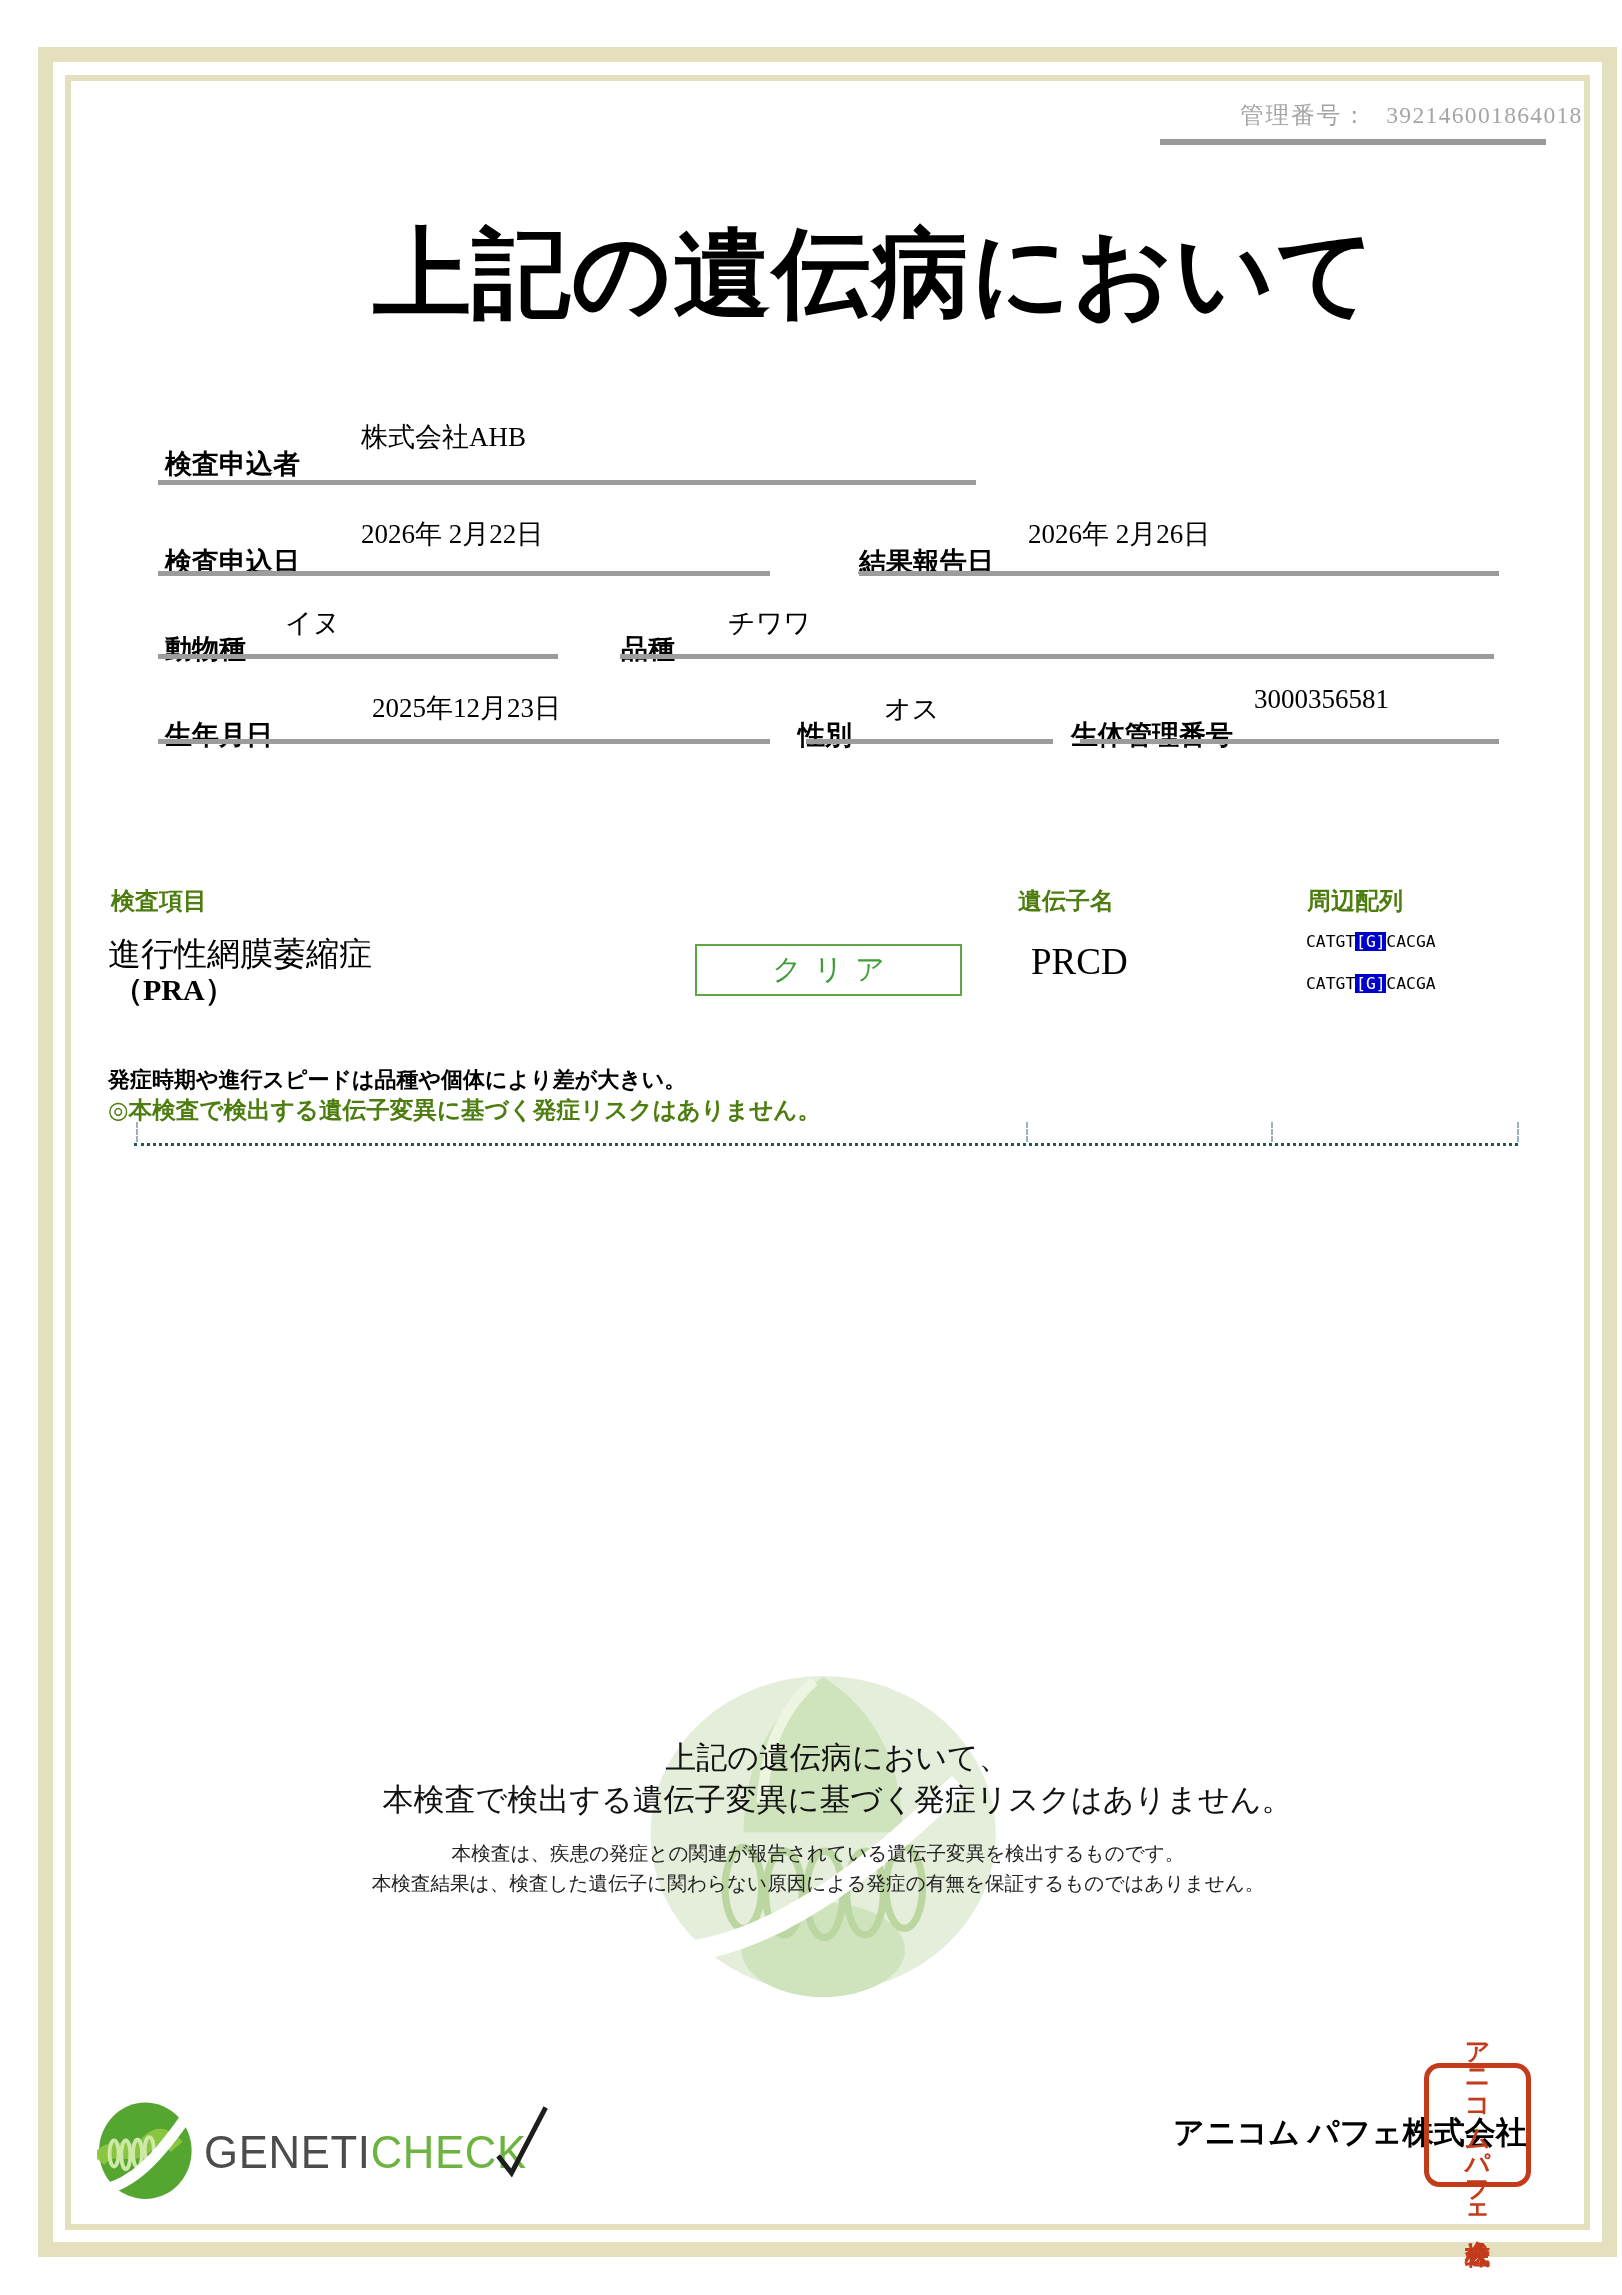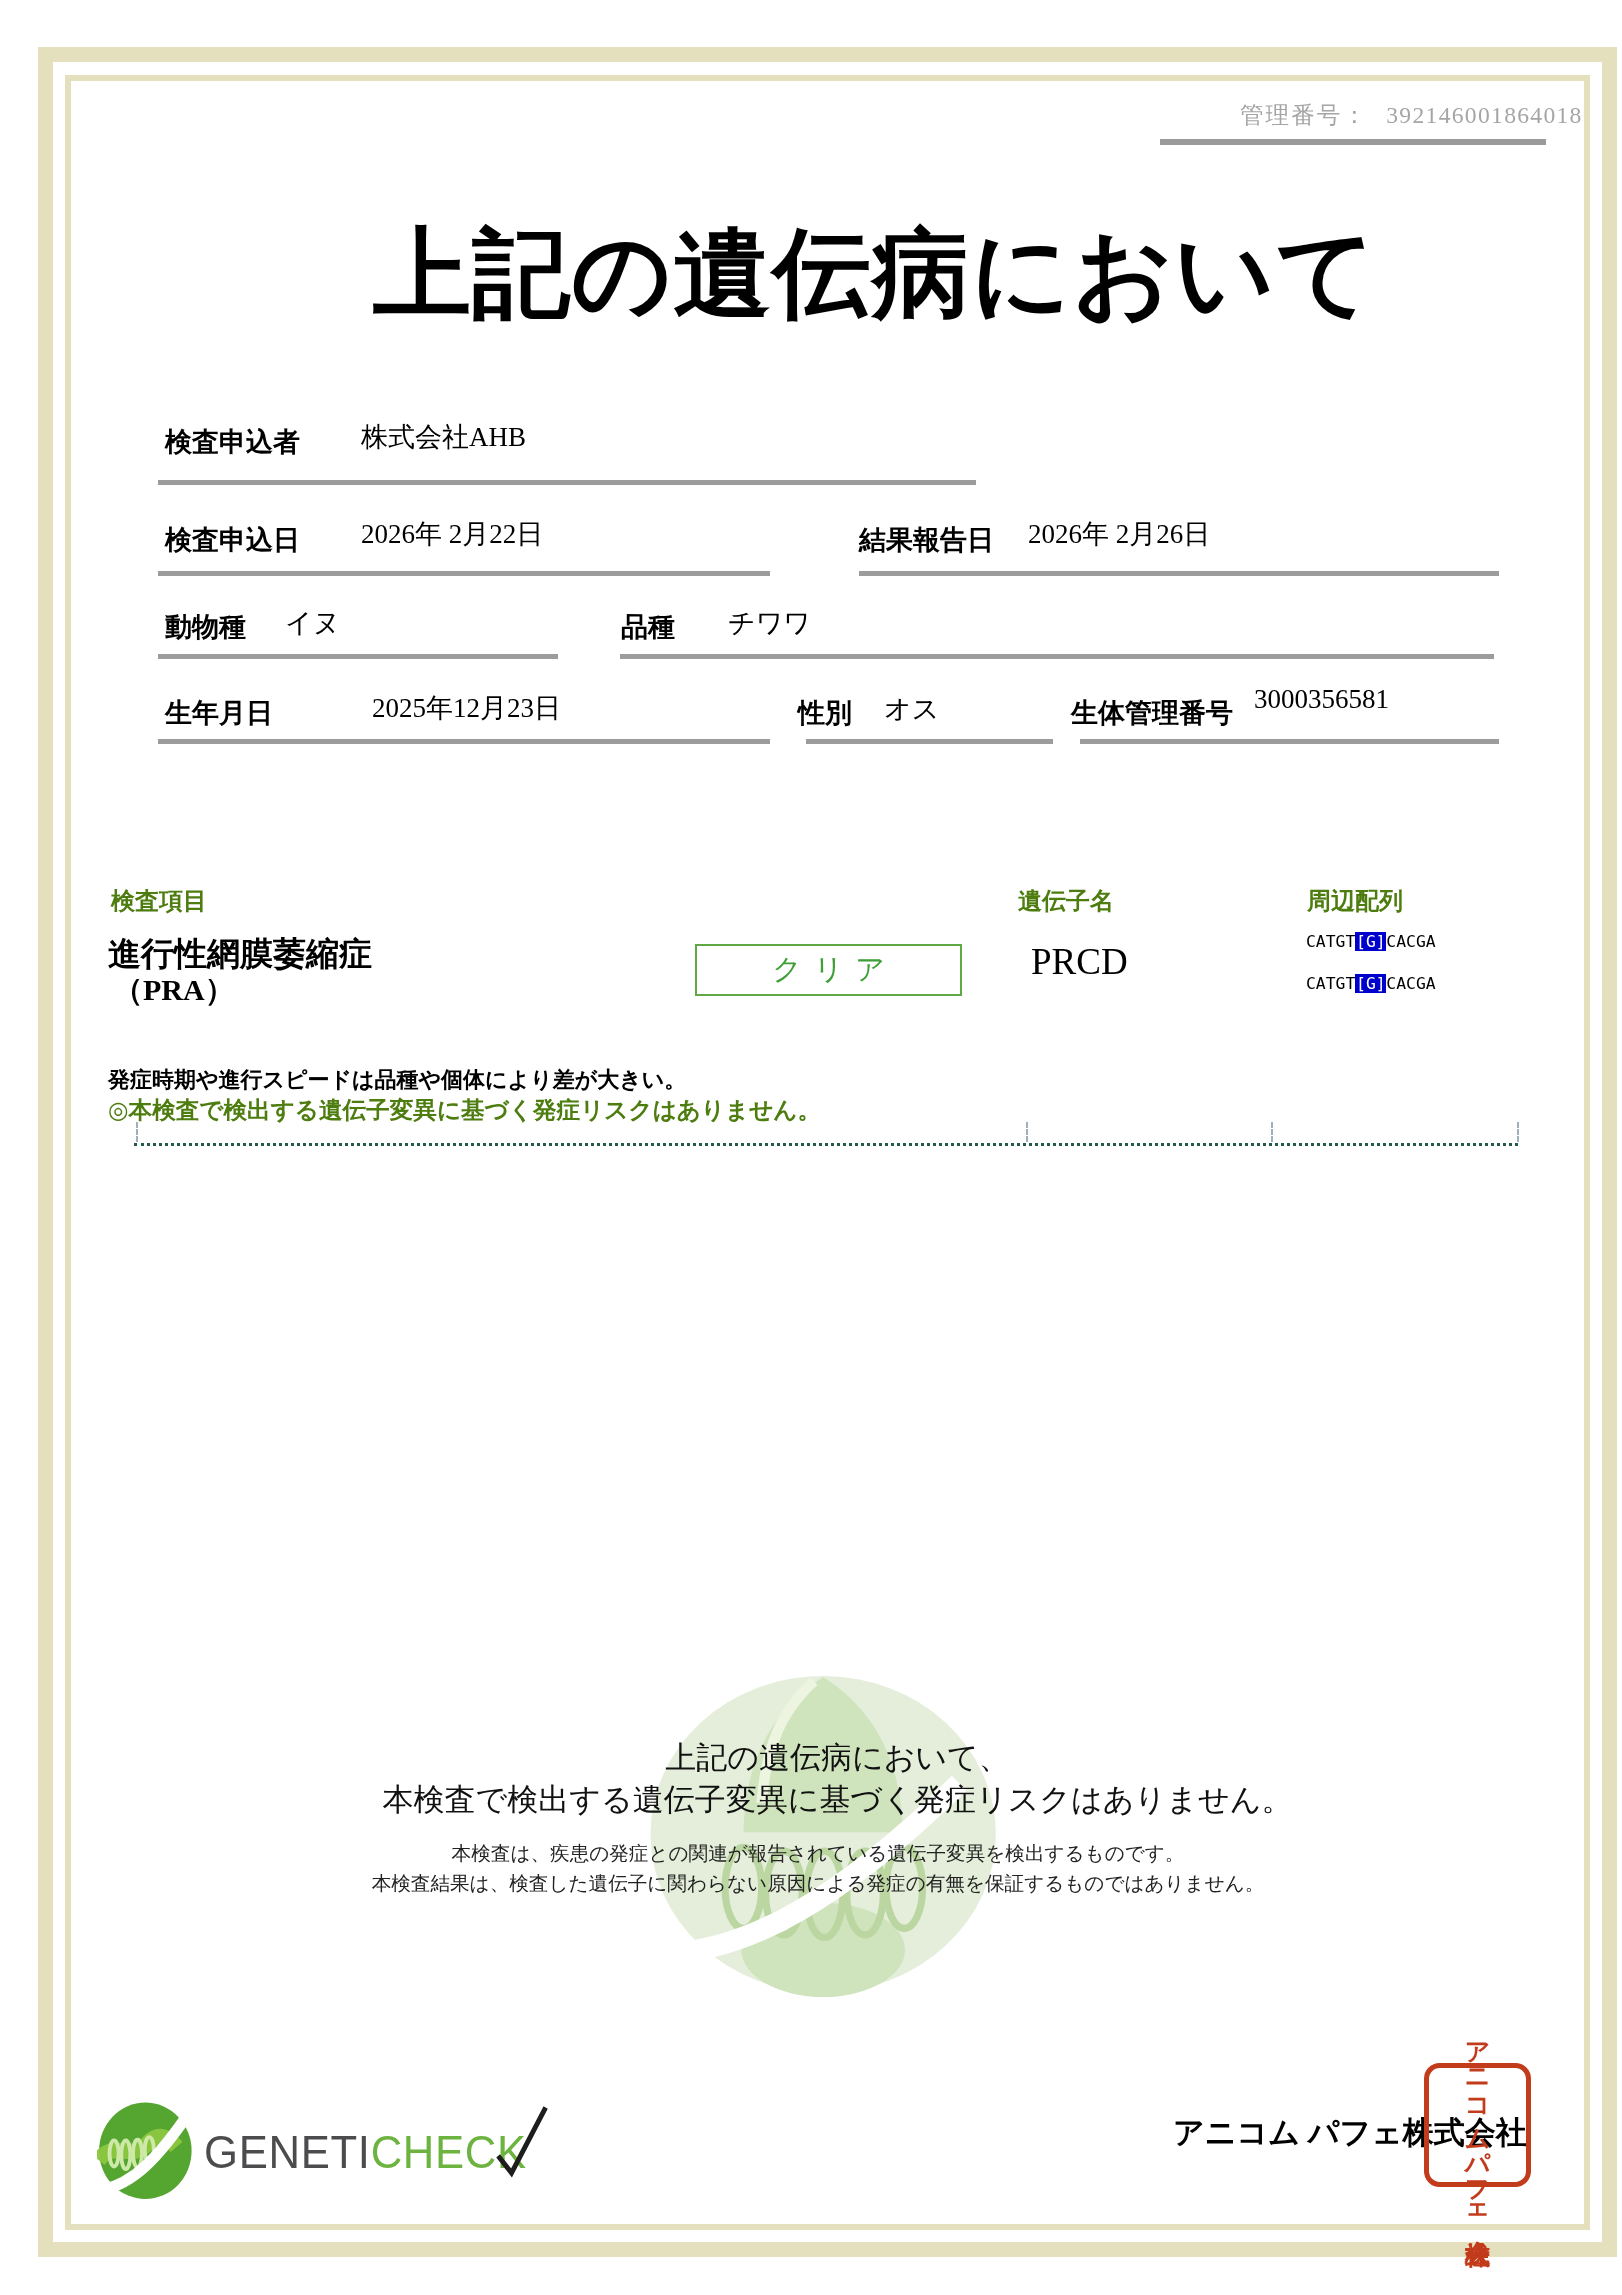--- a/index.html
+++ b/index.html
@@ -10,26 +10,26 @@
   .frame-outer{position:absolute;top:47px;left:38px;right:38px;bottom:38px;
                border:15px solid #e4dfbd;pointer-events:none;}
   .frame-inner{position:absolute;top:75px;left:65px;right:65px;bottom:65px;
                border:6.5px solid #e4dfbd;pointer-events:none;}
   
   .mgmt{font-size:23.6px;color:#a5a5a5;letter-spacing:2px;}
   .mgmt-num{margin-left:18.3px;letter-spacing:1.3px;}
   .mgmt-uline{height:5.9px;background:#9a9a9a;}
   .doc-title{font-size:98px;font-weight:bold;letter-spacing:1.3px;}
   
-  .lbl{font-size:27px;font-weight:bold;}
+  .lbl{font-size:27px;font-weight:bold;margin-top:22px;}
   .val{font-size:27px;}
   .uline{height:4.6px;background:#9c9c9c;}
   
   .ghead{font-size:24px;font-weight:bold;color:#4d7c0f;}
-  .disease{font-size:33px;font-weight:bold;}
+  .disease{font-size:33px;font-weight:normal;}
   .disease-abbr{font-size:30px;font-weight:bold;}
   .result-box{box-sizing:border-box;width:267px;height:52px;border:2.6px solid #5fa844;
               display:flex;align-items:center;justify-content:center;}
   .result-box span{font-size:29px;letter-spacing:11.8px;color:#3f9e37;text-indent:11.8px;}
   .gene{font-size:37px;}
   .seq{font-family:"DejaVu Sans Mono",monospace;font-size:16.4px;letter-spacing:0px;}
   .seq .var{background:#0000cc;color:#fff;padding:0 0.7px;}
   .desc{font-size:22px;font-weight:bold;}
   .risk{font-size:23.6px;font-weight:bold;color:#4d7c0f;}
   .vdash{width:0;height:19.6px;border-left:2px dashed #9fb0bb;}

